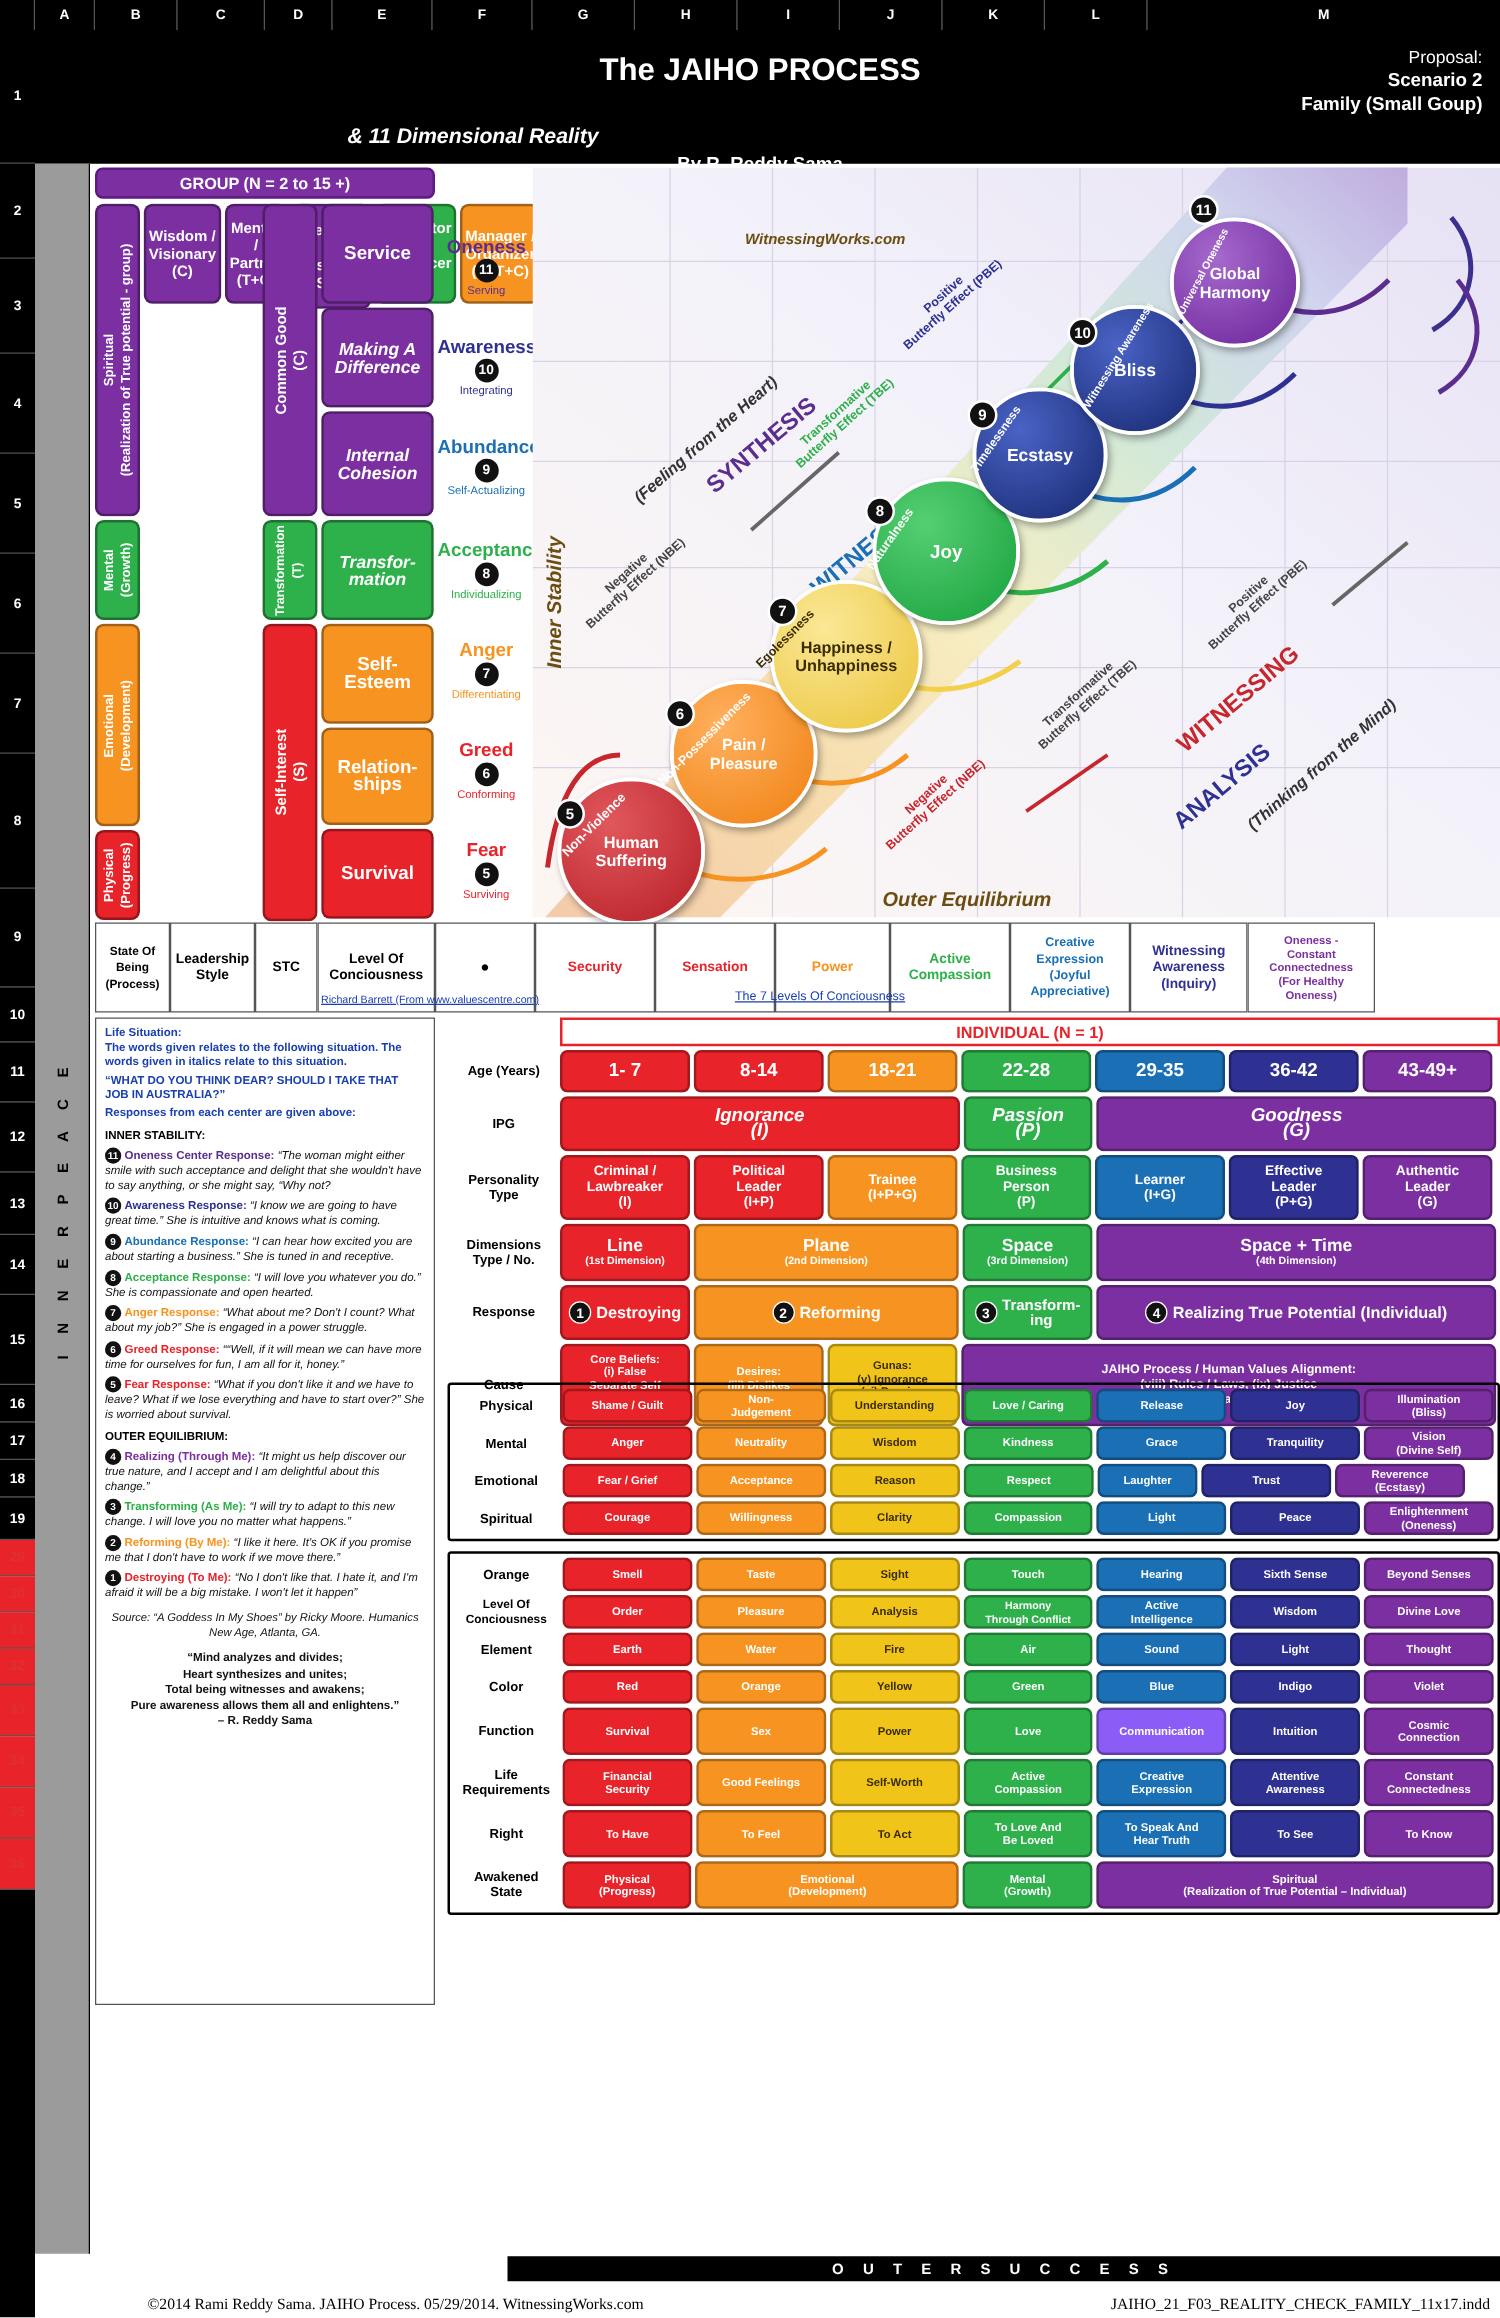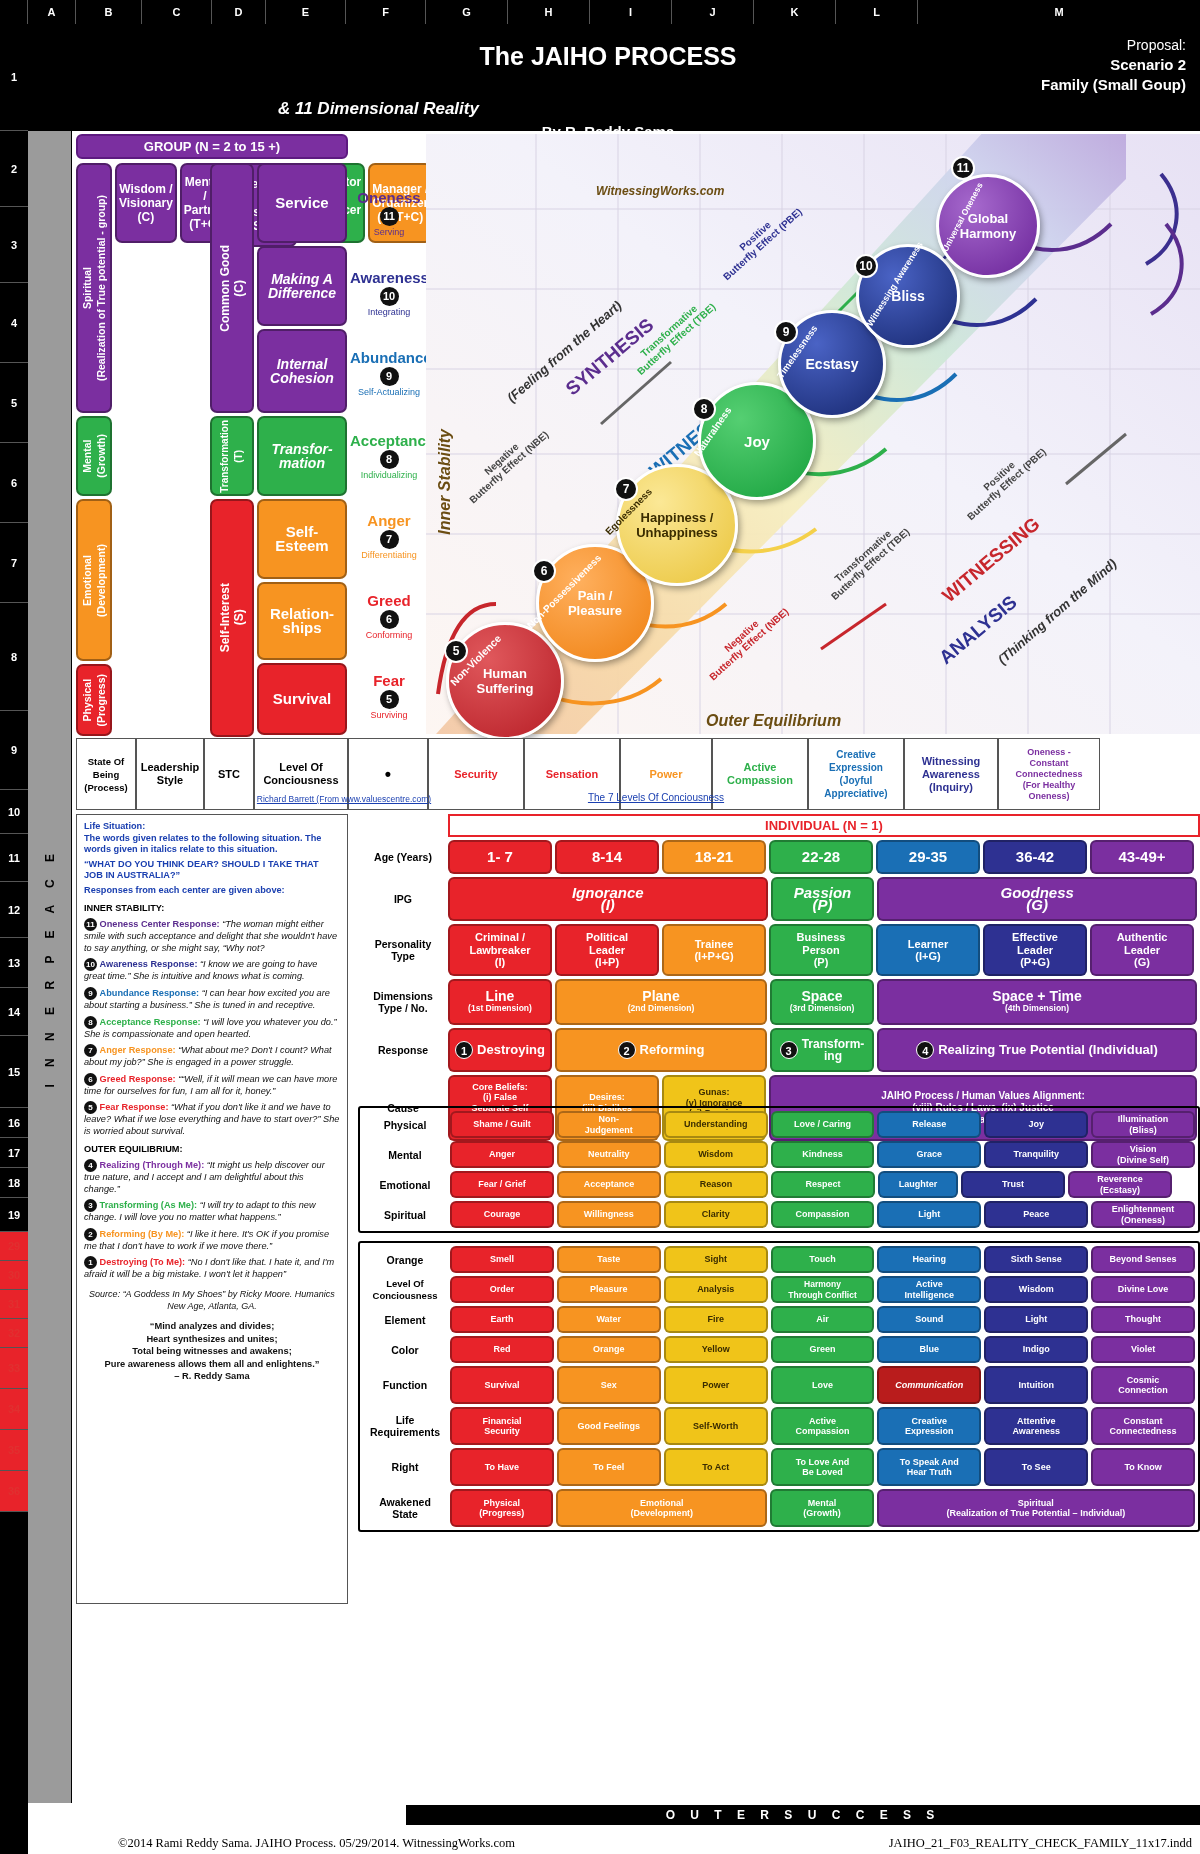--- a/index.html
+++ b/index.html
@@ -777,21 +777,21 @@
           <div class="tcell small" style="width:104px; background:#1a6fb5;">Blue</div>
           <div class="tcell small" style="width:104px; background:#2e3192;">Indigo</div>
           <div class="tcell small" style="width:104px; background:#7b2fa0;">Violet</div>
         </div>
         <div class="trow" style="height:38px;">
           <div class="rowlabel">Function</div>
           <div class="tcell small" style="width:104px; background:#e8232a;">Survival</div>
           <div class="tcell small" style="width:104px; background:#f79421;">Sex</div>
           <div class="tcell small" style="width:104px; background:#f0c419; color:#3a2c00;">Power</div>
           <div class="tcell small" style="width:104px; background:#2eb04b;">Love</div>
-          <div class="tcell small" style="width:104px; background:#b91c1c;font-style:italic;">Communication</div>
+          <div class="tcell small" style="width:104px; background:#8b5cf6;">Communication</div>
           <div class="tcell small" style="width:104px; background:#2e3192;">Intuition</div>
           <div class="tcell small" style="width:104px; background:#7b2fa0; white-space:pre-line;">Cosmic
 Connection</div>
         </div>
         <div class="trow" style="height:38px;">
           <div class="rowlabel" style="white-space:pre-line;">Life
 Requirements</div>
           <div class="tcell small" style="width:104px; background:#e8232a; white-space:pre-line;">Financial
 Security</div>
           <div class="tcell small" style="width:104px; background:#f79421;">Good Feelings</div>

